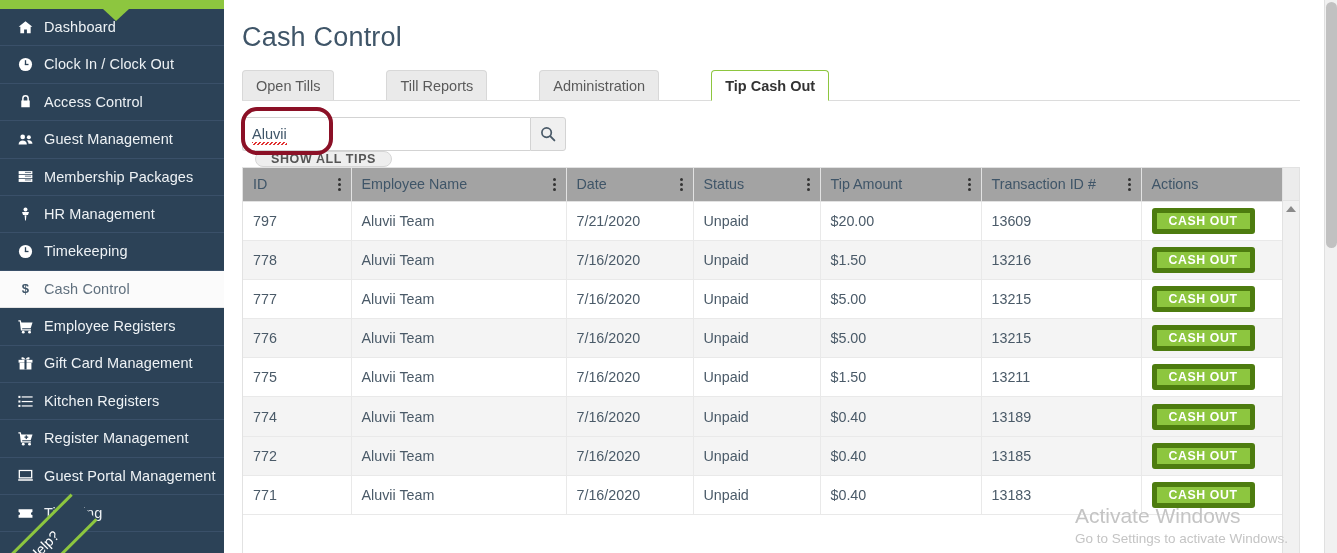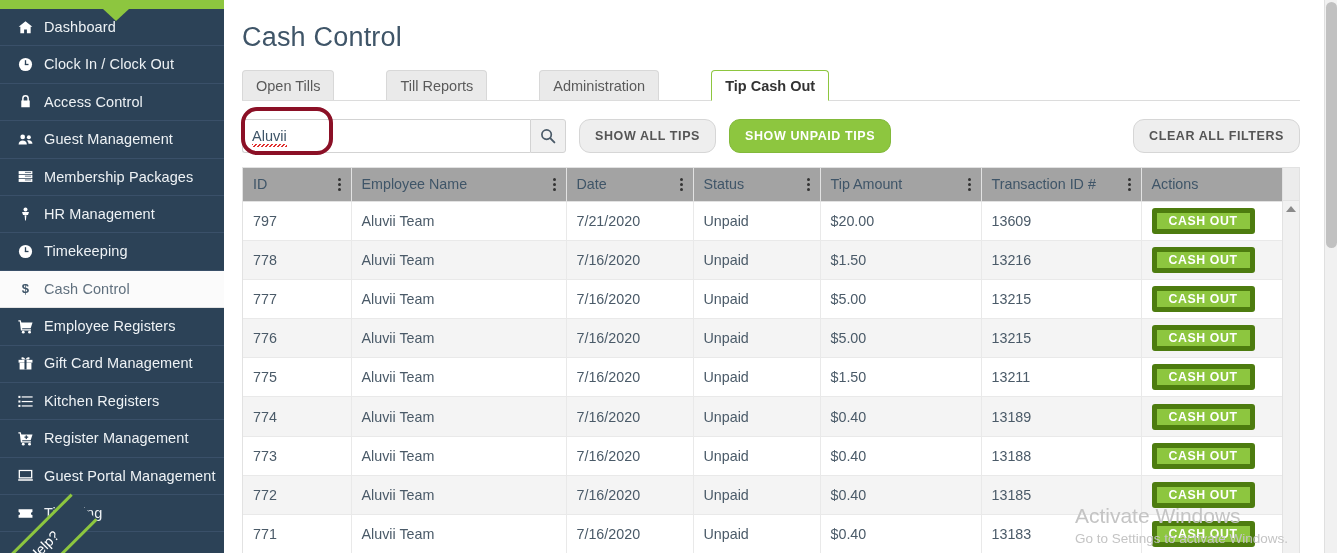--- a/index.html
+++ b/index.html
@@ -134,21 +134,22 @@
     height: 31px;
     line-height: 30px;
   }
 
   
   #filterbar {
     position: relative;
     margin-top: 16px;
     height: 38px;
     display: flex;
-    align-items: center;
+    align-items: flex-start;
+    flex-direction: column;
   }
   #search-group { display: flex; align-items: stretch; height: 34px; }
   #search-value-wrap {
     position: relative;
     width: 288px; height: 34px;
     border: 1px solid #d3d3d3;
     border-right: none;
     border-radius: 3px 0 0 3px;
     background: #fff;
     display: flex; align-items: center;
@@ -649,29 +650,20 @@
             </tr>
             <tr class="even">
               <td class="c-id">774</td>
               <td class="c-name">Aluvii Team</td>
               <td class="c-date">7/16/2020</td>
               <td class="c-status">Unpaid</td>
               <td class="c-tip">$0.40</td>
               <td class="c-txn">13189</td>
               <td class="c-actions actions-cell"><span class="cashout-btn">CASH OUT</span></td>
             </tr>
-            <tr class="odd">
-              <td class="c-id">773</td>
-              <td class="c-name">Aluvii Team</td>
-              <td class="c-date">7/16/2020</td>
-              <td class="c-status">Unpaid</td>
-              <td class="c-tip">$0.40</td>
-              <td class="c-txn">13188</td>
-              <td class="c-actions actions-cell"><span class="cashout-btn">CASH OUT</span></td>
-            </tr>
             <tr class="even">
               <td class="c-id">772</td>
               <td class="c-name">Aluvii Team</td>
               <td class="c-date">7/16/2020</td>
               <td class="c-status">Unpaid</td>
               <td class="c-tip">$0.40</td>
               <td class="c-txn">13185</td>
               <td class="c-actions actions-cell"><span class="cashout-btn">CASH OUT</span></td>
             </tr>
             <tr class="odd">

